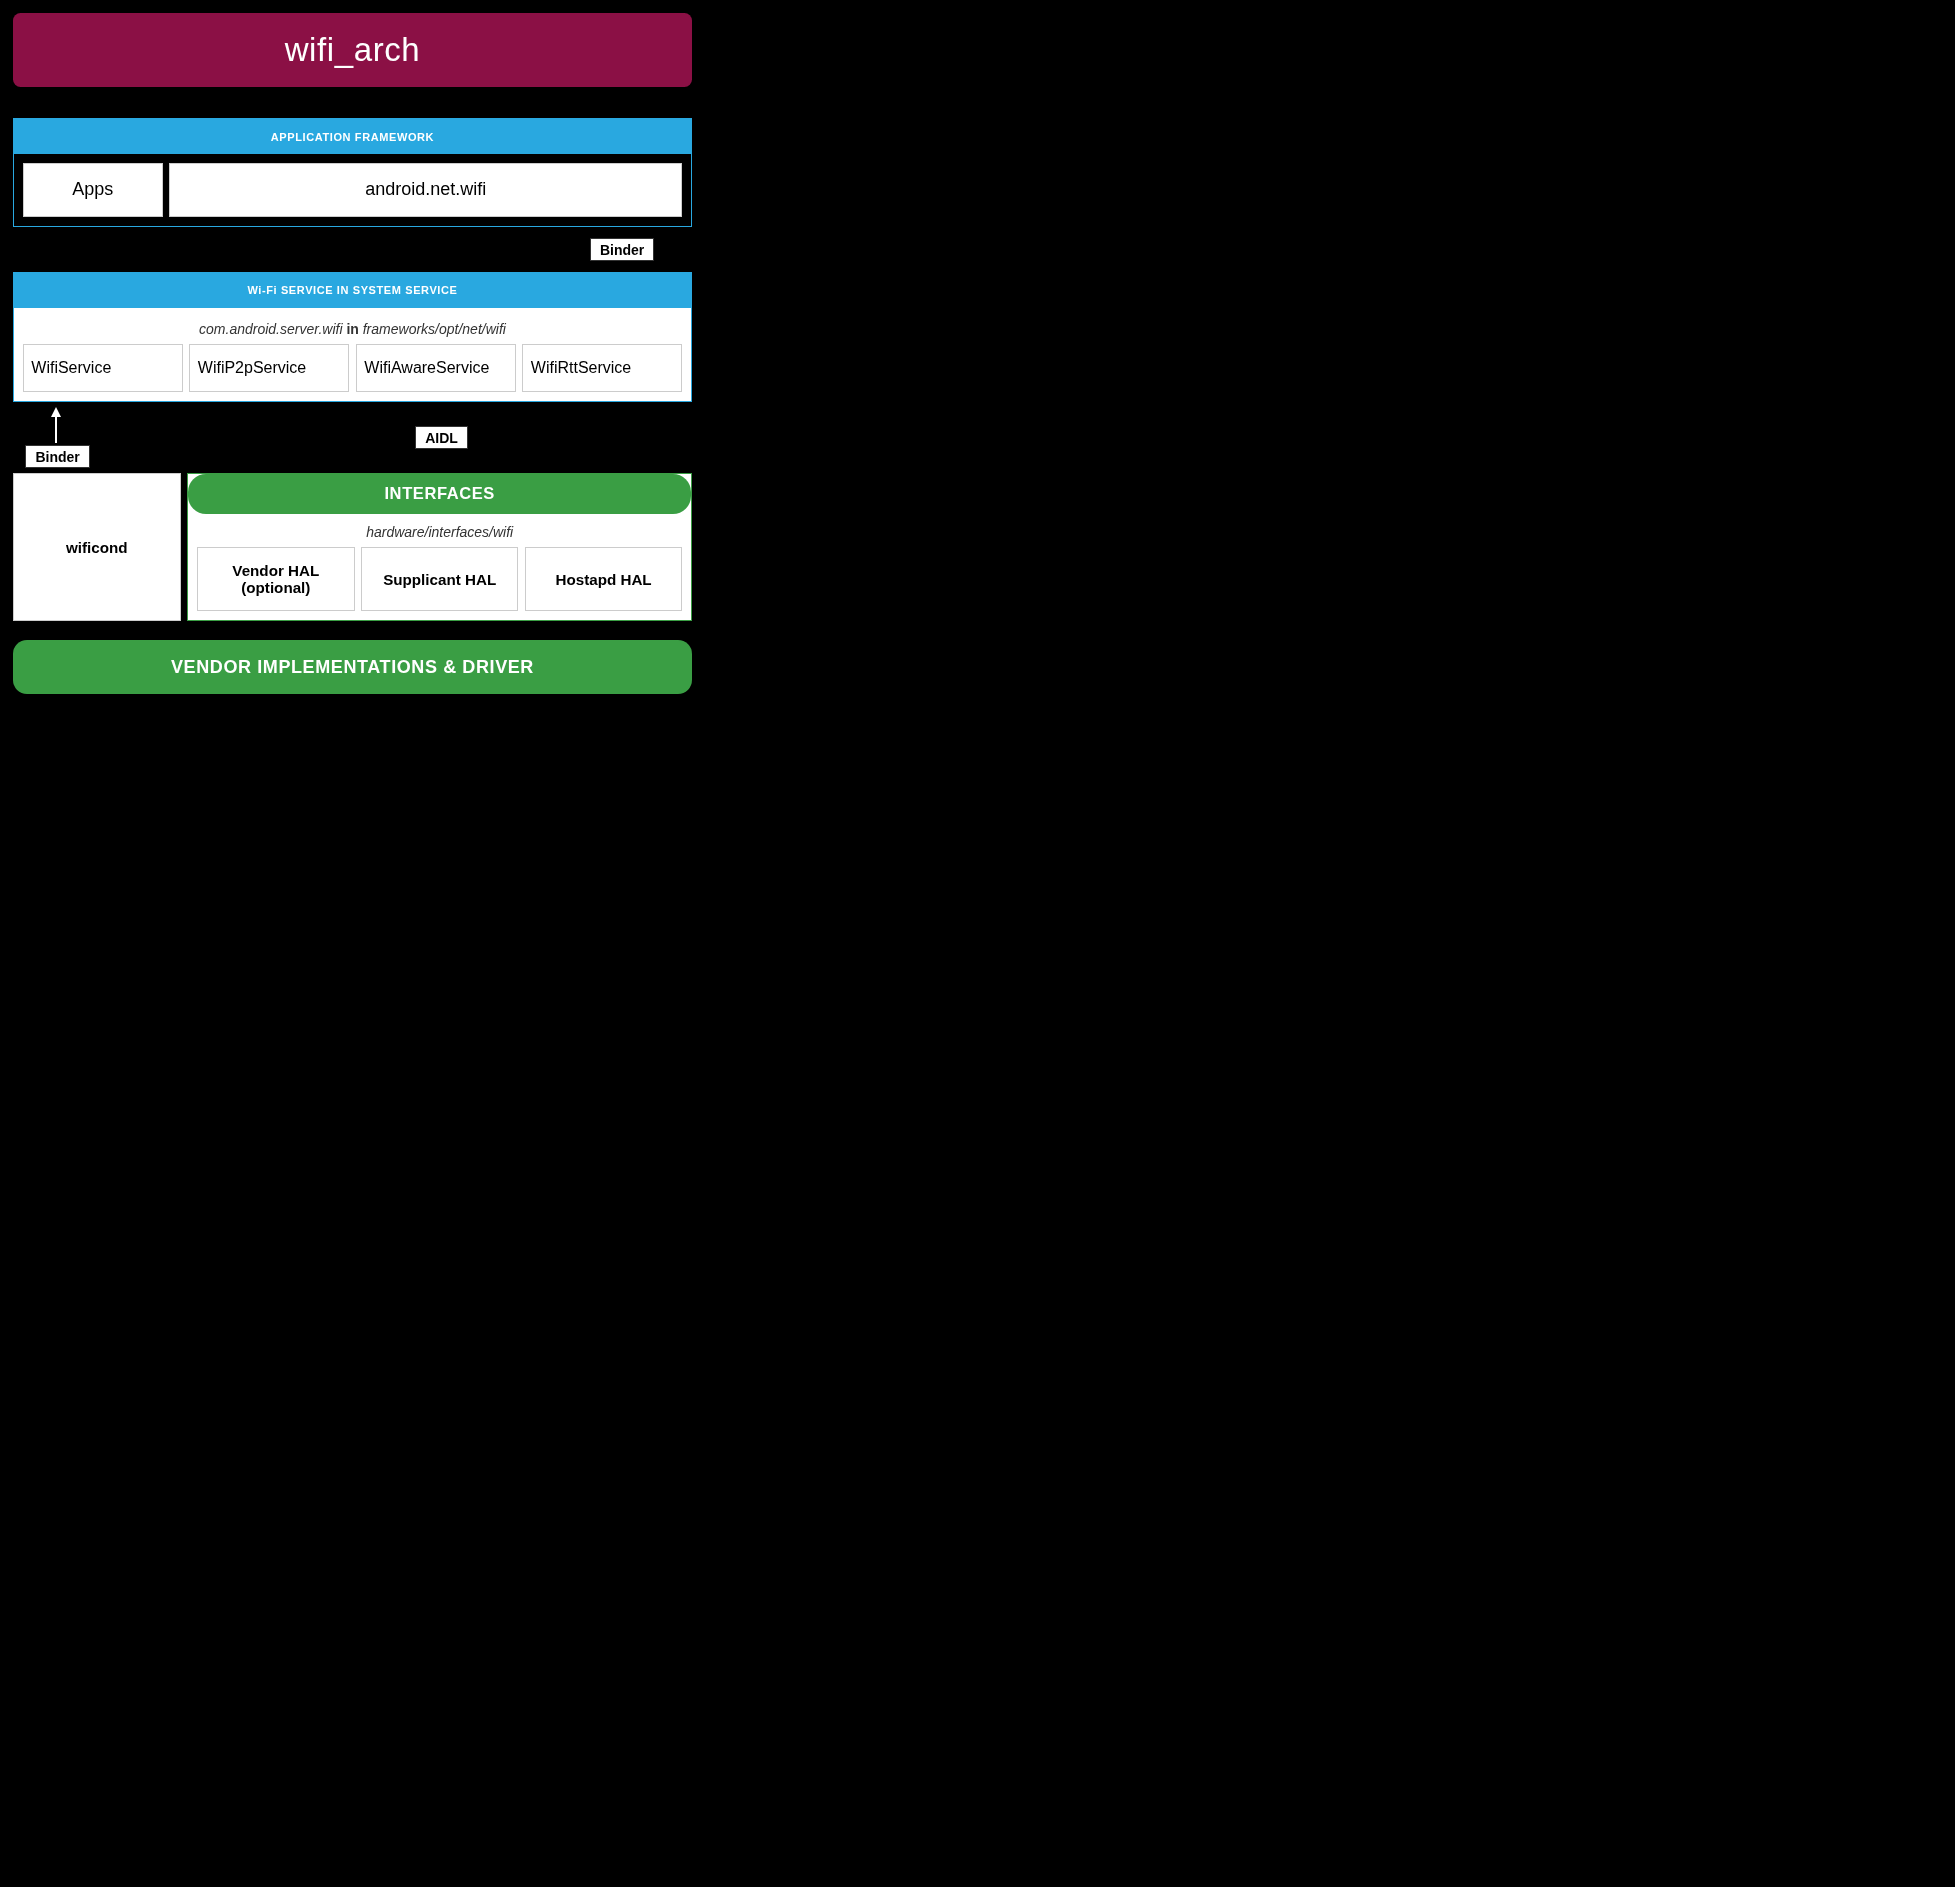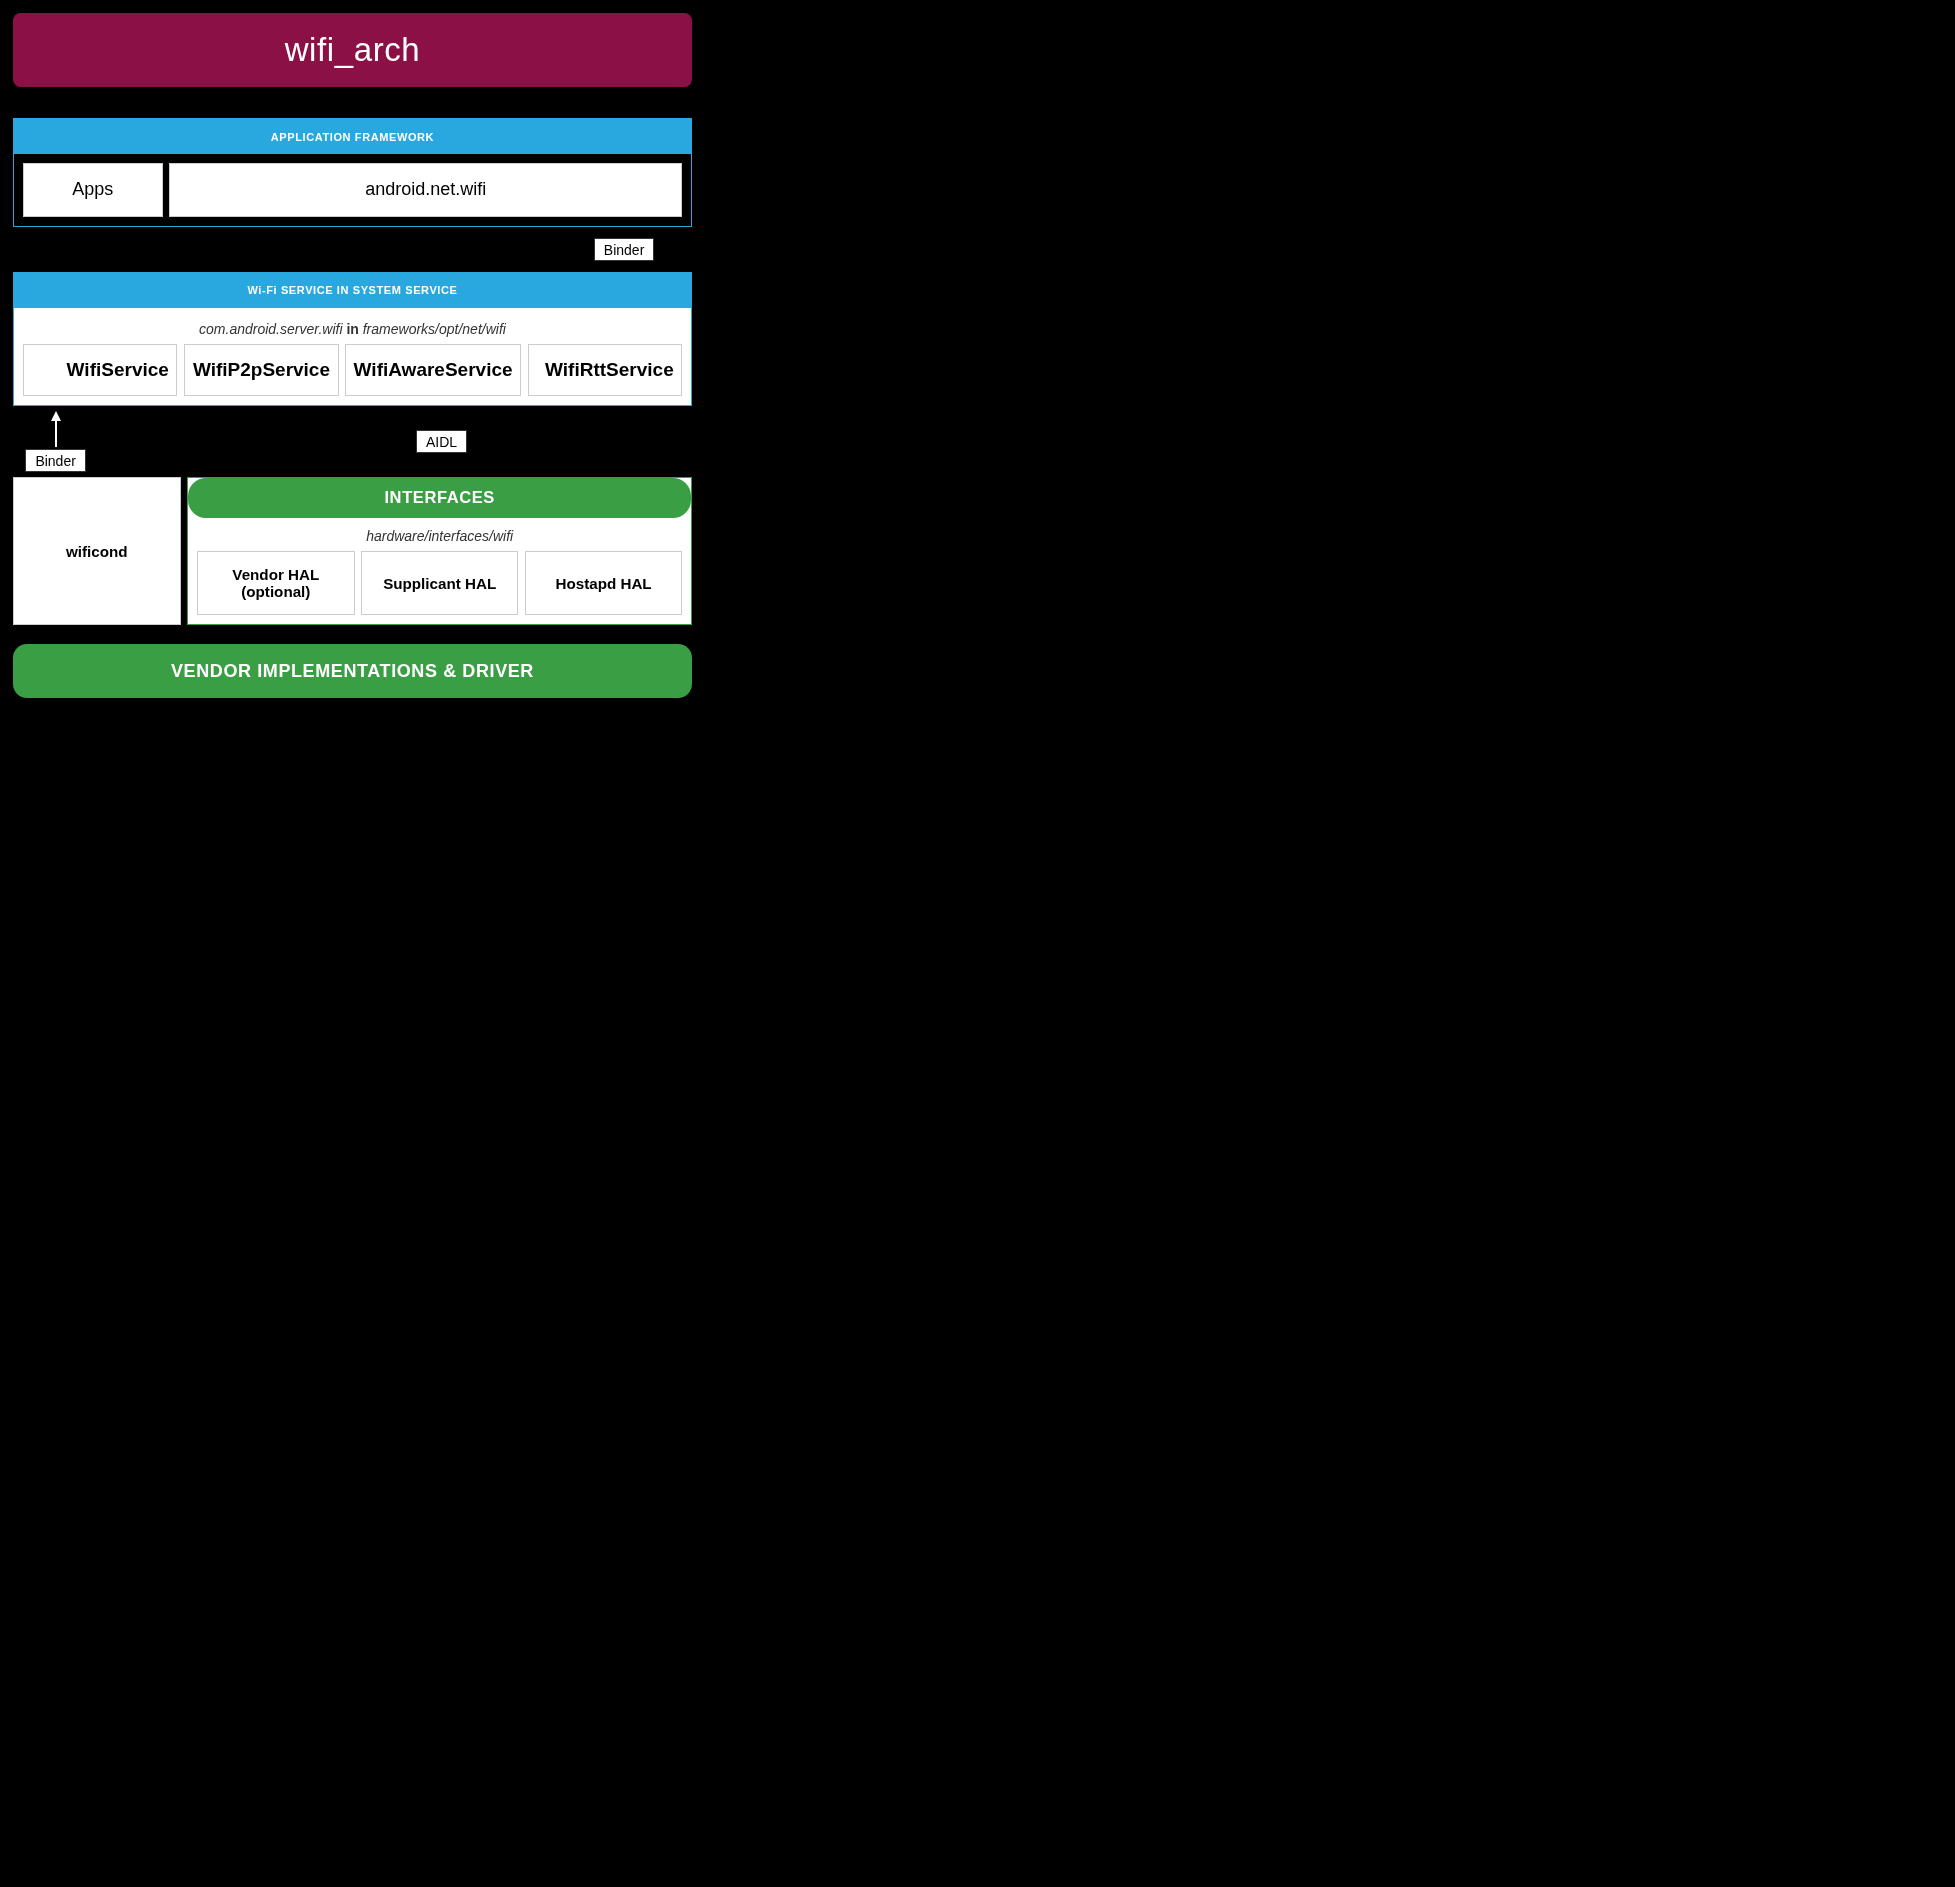--- a/index.html
+++ b/index.html
@@ -88,21 +88,21 @@
       display: flex;
       justify-content: flex-end;
       padding: 5.1px 38px 0 0;
       margin-top: 6.4px;
     }
 
     .binder-label {
       background: #fff;
       border: 1.3px solid #333;
       font-size: 14px;
-      font-weight: 400;
+      font-weight: 700;
       padding: 2.5px 9px;
       display: inline-block;
     }
 
     
     .wifi-service-section {
       border: 1.9px solid #29a8e0;
       background: #fff;
       margin-top: 6.4px;
     }
@@ -130,23 +130,23 @@
       flex-direction: row;
       gap: 6.4px;
     }
 
     .box-service {
       flex: 1;
       background: #fff;
       border: 1.3px solid #ccc;
       display: flex;
       align-items: center;
-      justify-content: flex-end;
-      font-size: 19px;
-      font-weight: 700;
+      justify-content: flex-start;
+      font-size: 16px;
+      font-weight: 400;
       padding: 14px 7.6px;
       text-align: center;
     }
 
     .box-wificond {
       background: #fff;
       border: 1.3px solid #ccc;
       display: flex;
       align-items: center;
       justify-content: center;

